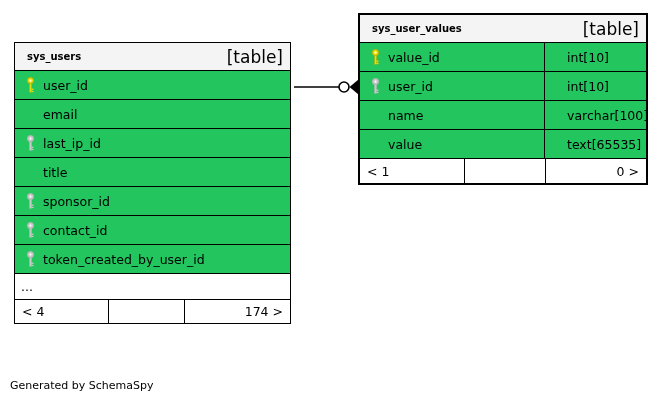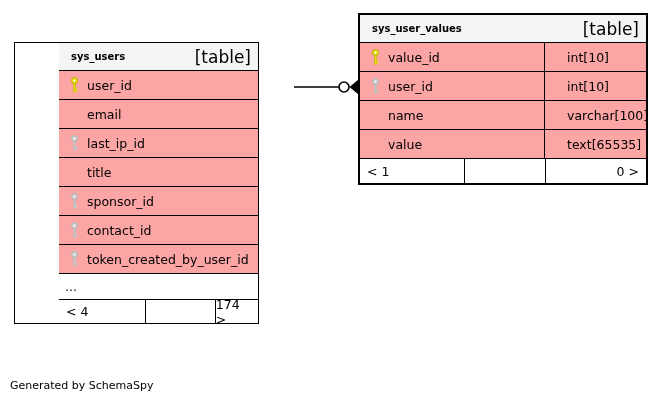--- a/index.html
+++ b/index.html
@@ -27,21 +27,21 @@
     padding: 0 7px 0 12px;
   }
   .tname { font-weight: bold; font-size: 10px; }
   .badge { font-size: 17px; }
   .row {
     display: flex;
     align-items: center;
     height: 29px;
     border-bottom: 1px solid #000;
     font-size: 12.5px;
-    background: #fca5a5;
+    background: #22c55e;
   }
   .keycell {
     width: 9px;
     margin-left: 11px;
     margin-right: 8px;
     display: inline-flex;
     align-items: center;
     flex: none;
   }
   .collabel { flex: 1 1 auto; white-space: nowrap; }
@@ -63,21 +63,21 @@
     border-bottom: 1px solid #000;
     font-size: 12.5px;
     padding-left: 6px;
   }
   .ftr { display: flex; font-size: 12.5px; }
   .ftr .cell { display: flex; align-items: center; height: 23px; }
   .tbl.emph .ftr .cell { height: 24px; }
   .ftr .c1 { padding-left: 7px; }
   .ftr .c2 { border-left: 1px solid #000; }
   .ftr .c3 { border-left: 1px solid #000; flex: 1 1 auto; justify-content: flex-end; padding-right: 7px; }
-  #tbl-sys_users { left: 14px; top: 42px; width: 245px; padding-left: 44px; }
+  #tbl-sys_users { left: 14px; top: 42px; width: 277px; }
   #tbl-sys_users .ftr .c1 { width: 93px; }
   #tbl-sys_users .ftr .c2 { width: 76px; }
   #tbl-sys_user_values { left: 358px; top: 13px; width: 290px; }
   #tbl-sys_user_values .ftr .c1 { width: 104px; }
   #tbl-sys_user_values .ftr .c2 { width: 81px; }
   #connector { position: absolute; left: 294px; top: 74px; }
   #caption { position: absolute; left: 10px; top: 379px; font-size: 11px; }
 </style>
 </head>
 <body>

